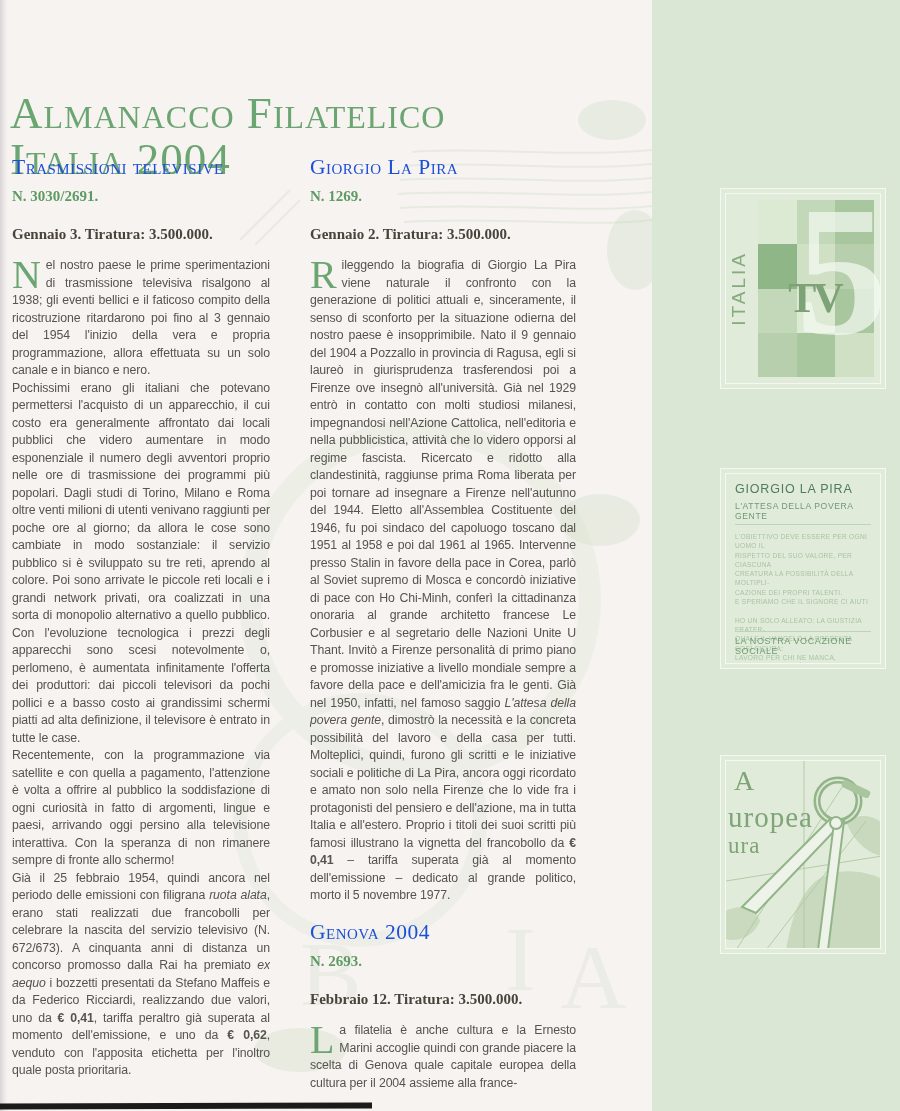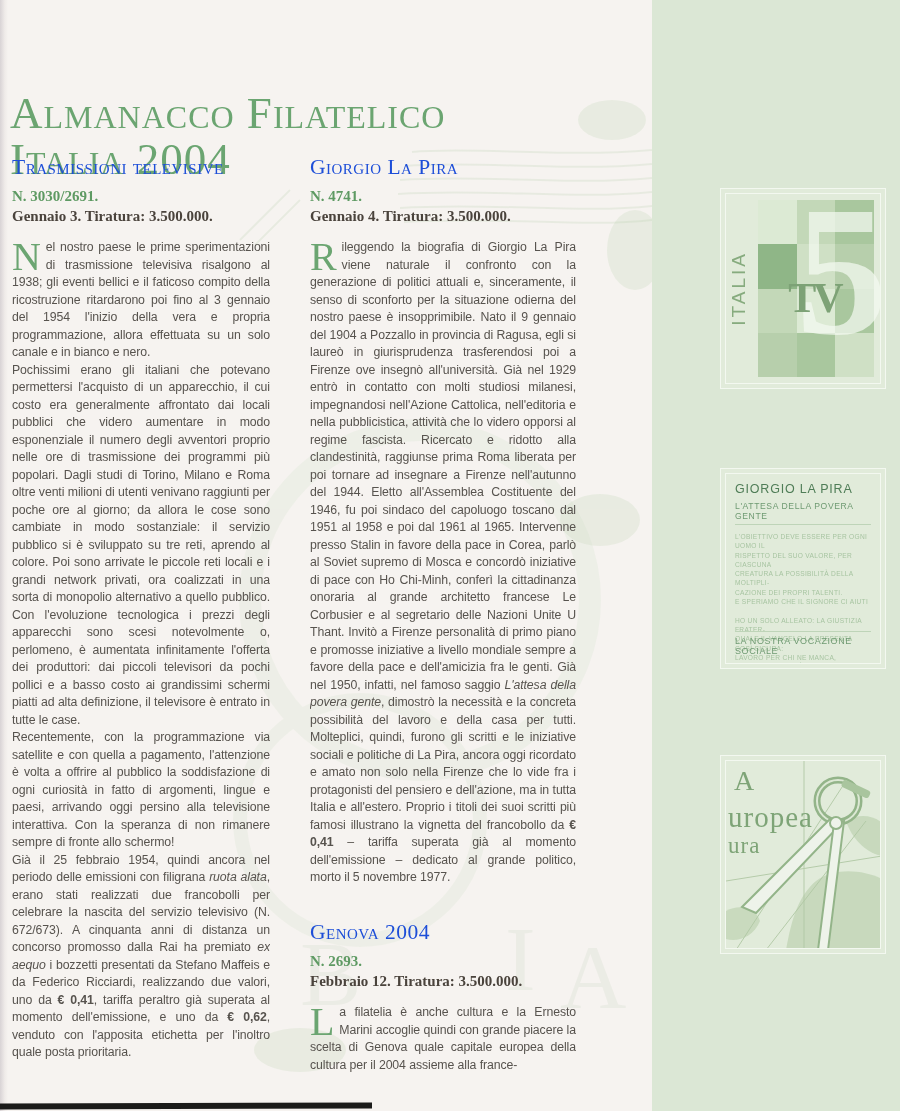--- a/index.html
+++ b/index.html
@@ -51,21 +51,21 @@
          font-variant:small-caps;font-weight:400;color:#6ba571;font-size:45px;line-height:46px;
          letter-spacing:1px;margin-top:40px;}
   
   .col{position:absolute;top:155px;}
   .col-left{left:12px;width:258px;}
   .col-right{left:310px;width:266px;}
   h2.sec{margin:0;font-family:"Liberation Serif",serif;font-variant:small-caps;font-weight:400;
          font-size:21.5px;line-height:24px;letter-spacing:.5px;color:#1d4ed8;}
   .num{margin-top:9px;font-family:"Liberation Serif",serif;font-weight:bold;font-size:15px;
        color:#5e9a63;}
-  .issue{margin-top:3px;font-family:"Liberation Serif",serif;font-weight:bold;font-size:15px;
+  .issue{margin-top:21px;font-family:"Liberation Serif",serif;font-weight:bold;font-size:15px;
          color:#4a433c;}
   .body{margin-top:14px;color:#57534e;font-size:12.3px;line-height:17.5px;letter-spacing:-.1px;
         text-align:justify;hyphens:auto;}
   .body p{margin:0;}
   .bl{height:860px;overflow:hidden;}
   .lp{height:664px;overflow:hidden;}
   .dropcap{float:left;font-family:"Liberation Serif",serif;font-size:40px;line-height:32px;
            color:#6ba571;margin:2px 5px 0 0;}
   .it{font-style:italic;} .bd{font-weight:bold;}
   .genova{top:920px;}
@@ -119,22 +119,22 @@
     <div class="body bl">
       <p><span class="dropcap">N</span><span><span>el nostro paese le prime sperimentazioni di trasmissione televisiva risalgono al 1938; gli eventi bellici e il faticoso compito della ricostruzione ritardarono poi fino al 3 gennaio del 1954 l'inizio della vera e propria programmazione, allora effettuata su un solo canale e in bianco e nero.</span></span></p>
       <p><span>Pochissimi erano gli italiani che potevano permettersi l'acquisto di un apparecchio, il cui costo era generalmente affrontato dai locali pubblici che videro aumentare in modo esponenziale il numero degli avventori proprio nelle ore di trasmissione dei programmi più popolari. Dagli studi di Torino, Milano e Roma oltre venti milioni di utenti venivano raggiunti per poche ore al giorno; da allora le cose sono cambiate in modo sostanziale: il servizio pubblico si è sviluppato su tre reti, aprendo al colore. Poi sono arrivate le piccole reti locali e i grandi network privati, ora coalizzati in una sorta di monopolio alternativo a quello pubblico. Con l'evoluzione tecnologica i prezzi degli apparecchi sono scesi notevolmente o, perlomeno, è aumentata infinitamente l'offerta dei produttori: dai piccoli televisori da pochi pollici e a basso costo ai grandissimi schermi piatti ad alta definizione, il televisore è entrato in tutte le case.</span></p>
       <p><span>Recentemente, con la programmazione via satellite e con quella a pagamento, l'attenzione è volta a offrire al pubblico la soddisfazione di ogni curiosità in fatto di argomenti, lingue e paesi, arrivando oggi persino alla televisione interattiva. Con la speranza di non rimanere sempre di fronte allo schermo!</span></p>
       <p><span>Già il 25 febbraio 1954, quindi ancora nel periodo delle emissioni con filigrana </span><span class="it">ruota alata</span><span>, erano stati realizzati due francobolli per celebrare la nascita del servizio televisivo (N. 672/673). A cinquanta anni di distanza un concorso promosso dalla Rai ha premiato </span><span class="it">ex aequo</span><span> i bozzetti presentati da Stefano Maffeis e da Federico Ricciardi, realizzando due valori, uno da </span><span class="bd">€ 0,41</span><span>, tariffa peraltro già superata al momento dell'emissione, e uno da </span><span class="bd">€ 0,62</span><span>, venduto con l'apposita etichetta per l'inoltro quale posta prioritaria.</span></p>
     </div>
   </section>
 
   <section class="col col-right">
     <h2 class="sec">Giorgio La Pira</h2>
-    <div class="num">N. 4741.</div>
-    <div class="issue">Gennaio 4. Tiratura: 3.500.000.</div>
+    <div class="num">N. 1269.</div>
+    <div class="issue">Gennaio 2. Tiratura: 3.500.000.</div>
     <div class="body lp">
       <p><span class="dropcap">R</span><span><span>ileggendo la biografia di Giorgio La Pira viene naturale il confronto con la generazione di politici attuali e, sinceramente, il senso di sconforto per la situazione odierna del nostro paese è insopprimibile. Nato il 9 gennaio del 1904 a Pozzallo in provincia di Ragusa, egli si laureò in giurisprudenza trasferendosi poi a Firenze ove insegnò all'università. Già nel 1929 entrò in contatto con molti studiosi milanesi, impegnandosi nell'Azione Cattolica, nell'editoria e nella pubblicistica, attività che lo videro opporsi al regime fascista. Ricercato e ridotto alla clandestinità, raggiunse prima Roma liberata per poi tornare ad insegnare a Firenze nell'autunno del 1944. Eletto all'Assemblea Costituente del 1946, fu poi sindaco del capoluogo toscano dal 1951 al 1958 e poi dal 1961 al 1965. Intervenne presso Stalin in favore della pace in Corea, parlò al Soviet supremo di Mosca e concordò iniziative di pace con Ho Chi-Minh, conferì la cittadinanza onoraria al grande architetto francese Le Corbusier e al segretario delle Nazioni Unite U Thant. Invitò a Firenze personalità di primo piano e promosse iniziative a livello mondiale sempre a favore della pace e dell'amicizia fra le genti. Già nel 1950, infatti, nel famoso saggio </span><span class="it">L'attesa della povera gente</span><span>, dimostrò la necessità e la concreta possibilità del lavoro e della casa per tutti. Molteplici, quindi, furono gli scritti e le iniziative sociali e politiche di La Pira, ancora oggi ricordato e amato non solo nella Firenze che lo vide fra i protagonisti del pensiero e dell'azione, ma in tutta Italia e all'estero. Proprio i titoli dei suoi scritti più famosi illustrano la vignetta del francobollo da </span><span class="bd">€ 0,41</span><span> – tariffa superata già al momento dell'emissione – dedicato al grande politico, morto il 5 novembre 1977.</span></span></p>
     </div>
   </section>
 
   <section class="col col-right genova">
     <h2 class="sec">Genova 2004</h2>
     <div class="num">N. 2693.</div>
     <div class="issue">Febbraio 12. Tiratura: 3.500.000.</div>
     <div class="body gen-body">

